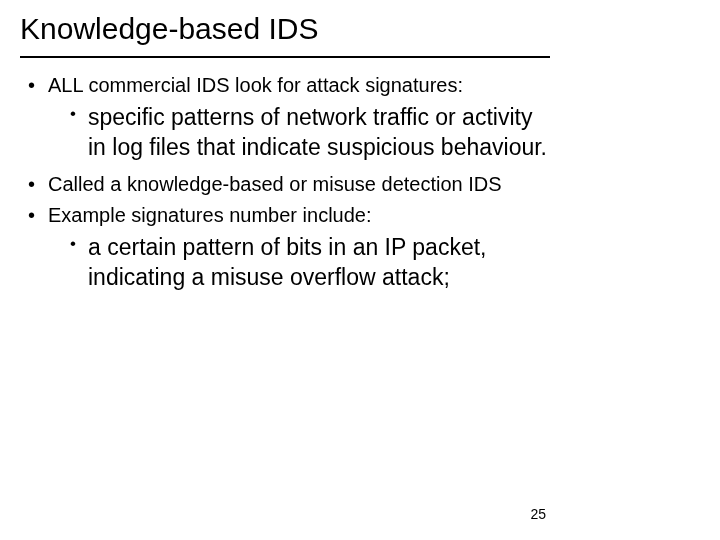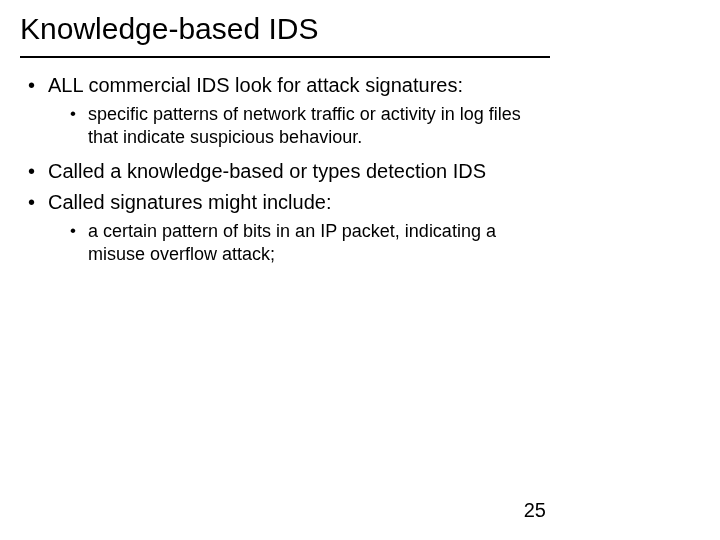--- a/index.html
+++ b/index.html
@@ -4,44 +4,44 @@
 <style>
   * { margin: 0; padding: 0; box-sizing: border-box; }
   html, body { width: 720px; height: 540px; background: #fff; font-family: Verdana, Arial, sans-serif; color: #000; }
   .slide { position: relative; width: 570px; height: 540px; padding: 12px 20px 20px 20px; }
   .title { font-size: 30px; font-weight: 400; letter-spacing: 0px; padding-bottom: 6px; }
   .rule { border: none; border-top: 2px solid #000; margin-top: 4px; margin-bottom: 14px; }
   ul.top { list-style: none; padding-left: 6px; }
   ul.top > li { position: relative; padding-left: 22px; font-size: 20px; line-height: 1.35; margin-bottom: 4px; }
   ul.top > li::before { content: "•"; position: absolute; left: 2px; top: 0; font-size: 20px; }
   ul.sub { list-style: none; padding-left: 22px; margin-top: 4px; margin-bottom: 8px; }
-  ul.sub > li { position: relative; padding-left: 18px; font-size: 18px; line-height: 1.3; margin-bottom: 6px; }
+  ul.sub > li { position: relative; padding-left: 18px; font-size: 23px; line-height: 1.3; margin-bottom: 6px; }
   ul.sub > li::before { content: "•"; position: absolute; left: 0; top: 0; font-size: 17px; }
-  .pagenum { position: absolute; right: 24px; bottom: 18px; font-size: 20px; }
+  .pagenum { position: absolute; right: 24px; bottom: 18px; font-size: 14px; }
 </style>
 </head>
 <body>
 
 <div class="slide">
   <h1 class="title">Knowledge-based IDS</h1>
   <hr class="rule">
   <ul class="top">
     <li>
       <span>ALL commercial IDS look for attack signatures:</span>
       <ul class="sub">
         <li>
           <span>specific patterns of network traffic or activity in log files that indicate suspicious behaviour.</span>
         </li>
       </ul>
     </li>
     <li>
-      <span>Called a knowledge-based or types detection IDS</span>
+      <span>Called a knowledge-based or misuse detection IDS</span>
     </li>
     <li>
-      <span>Called signatures might include:</span>
+      <span>Example signatures number include:</span>
       <ul class="sub">
         <li>
           <span>a certain pattern of bits in an IP packet, indicating a misuse overflow attack;</span>
         </li>
       </ul>
     </li>
   </ul>
   <div class="pagenum">25</div>
 </div>
 

